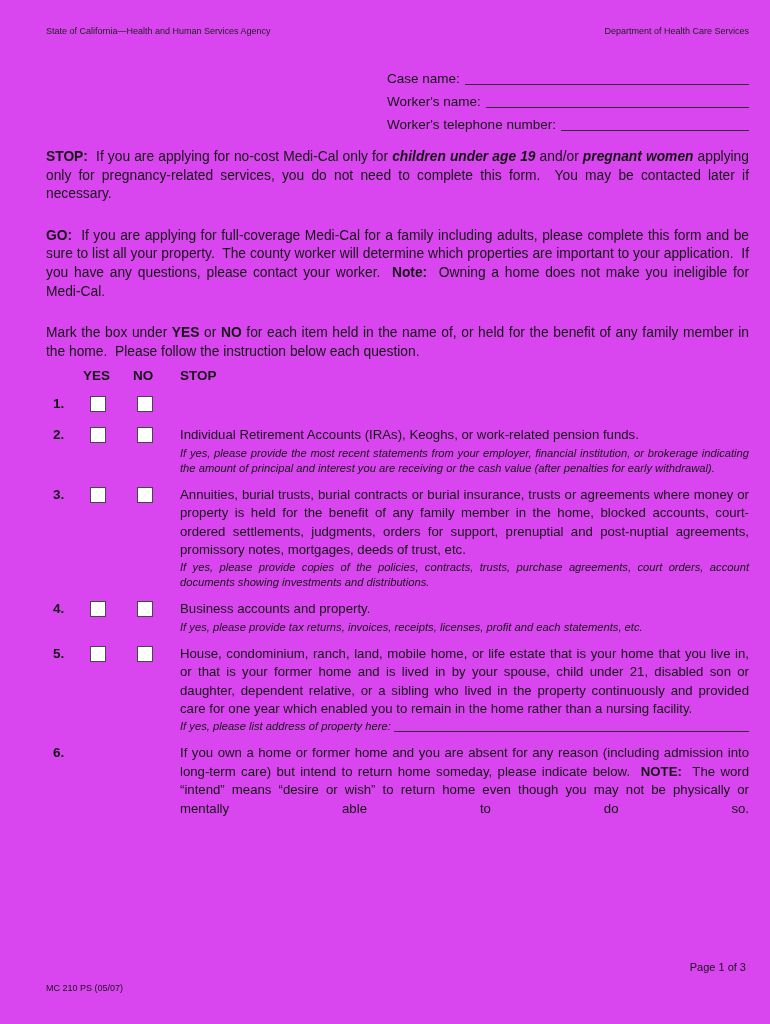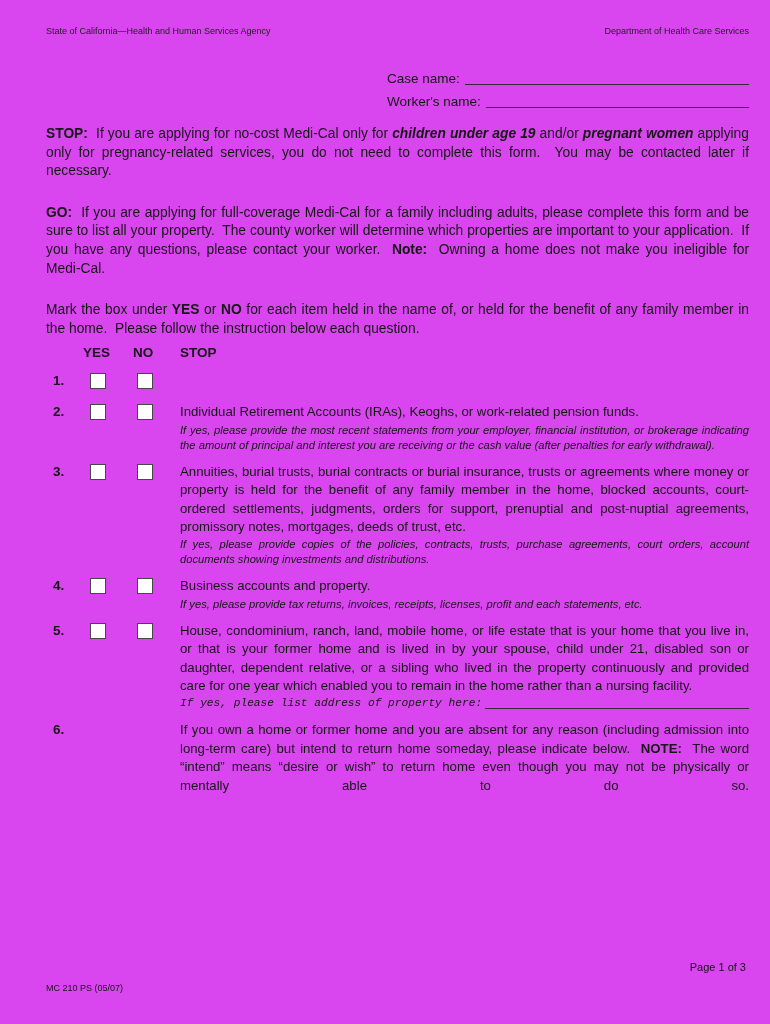--- a/index.html
+++ b/index.html
@@ -30,21 +30,21 @@
   .col-yes { left:37px; } .col-no { left:87px; } .col-item { left:134px; }
   .items-list { margin-top:0; }
   .item-row { display:grid; grid-template-columns:42px 47px 45px 1fr; margin-top:10px; }
   .item-row.first { margin-top:9px; }
   .item-num { font-weight:bold; font-size:13.5px; line-height:18.4px; padding-left:7px; }
   .box-cell { padding-top:1px; }
   .checkbox { display:inline-block; width:14px; height:14px; border:1.7px solid #474747; background:#fff; margin-left:2px; box-sizing:content-box; }
   .item-body { font-size:13.2px; line-height:18.4px; text-align:justify; white-space:pre-wrap; }
   .item-body.justify-last { text-align-last:justify; }
   .item-note { font-size:11.2px; line-height:15px; font-style:italic; text-align:justify; white-space:pre-wrap; margin-top:1px; }
-  .item-note.with-fill { display:flex; text-align:right;font-family:Liberation Mono, monospace; }
+  .item-note.with-fill { display:flex; text-align:right; }
   .item-note.with-fill .note-text { white-space:pre; }
   .item-note .fill-line { border-bottom:1.3px solid #2f2f2f; margin-bottom:2px; margin-left:3px; }
   .page-num { position:absolute; top:961px; right:24px; font-size:11px; }
   .form-num { position:absolute; top:983px; left:46px; font-size:9px; }
 </style>
 </head>
 <body>
 
 <div class="page">
 
@@ -53,20 +53,24 @@
     <span>Department of Health Care Services</span>
   </div>
 
   <div class="fields">
     <div class="field-row">
       <span class="field-label">Case name:</span>
       <span class="fill-line"></span>
     </div>
     <div class="field-row">
       <span class="field-label">Worker's name:</span>
+      <span class="fill-line"></span>
+    </div>
+    <div class="field-row">
+      <span class="field-label">Worker's telephone number:</span>
       <span class="fill-line"></span>
     </div>
   </div>
 
 
   <div class="para first"><span class="seg-b">STOP:</span><span class="seg-n">  If you are applying for no-cost Medi-Cal only for </span><span class="seg-bi">children under age 19</span><span class="seg-n"> and/or </span><span class="seg-bi">pregnant women</span><span class="seg-n"> applying only for pregnancy-related services, you do not need to complete this form.  You may be contacted later if necessary.</span></div>
   <div class="para"><span class="seg-b">GO:</span><span class="seg-n">  If you are applying for full-coverage Medi-Cal for a family including adults, please complete this form and be sure to list all your property.  The county worker will determine which properties are important to your application.  If you have any questions, please contact your worker.  </span><span class="seg-b">Note:</span><span class="seg-n">  Owning a home does not make you ineligible for Medi-Cal.</span></div>
   <div class="para"><span class="seg-n">Mark the box under </span><span class="seg-b">YES</span><span class="seg-n"> or </span><span class="seg-b">NO</span><span class="seg-n"> for each item held in the name of, or held for the benefit of any family member in the home.  Please follow the instruction below each question.</span></div>
 
   <div class="col-header">

